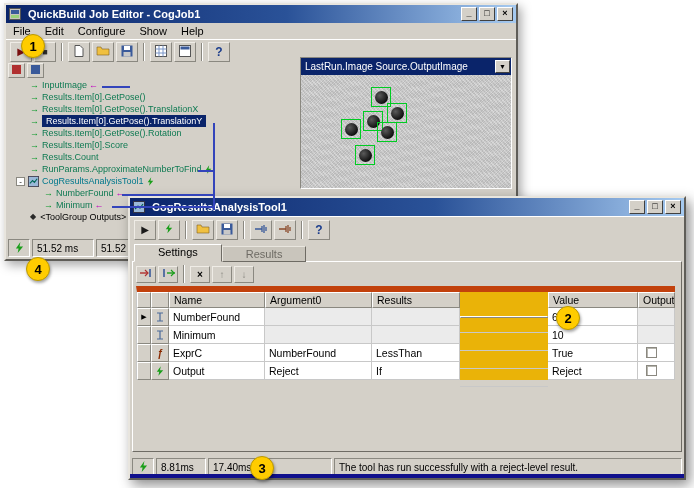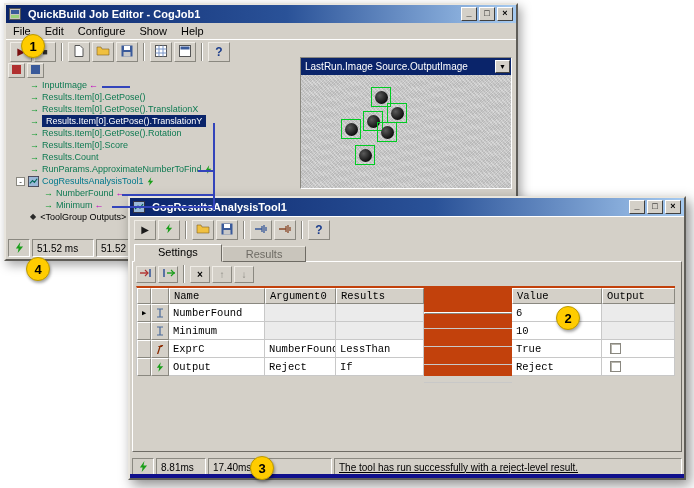--- a/index.html
+++ b/index.html
@@ -68,53 +68,53 @@
   .blob { position:absolute; width:20px; height:20px; border:1px solid #00cc22;
           display:flex; align-items:center; justify-content:center; }
   .blob i { display:block; width:13px; height:13px; border-radius:50%;
             background:radial-gradient(circle at 35% 35%, #5a5a5a, #0e0e0e 72%); }
 
   
   .statusbar { position:absolute; left:2px; right:2px; bottom:2px; height:18px; display:flex;
                gap:2px; font-size:10px; }
   .spanel { border:1px solid; border-color:#8a8880 #fff #fff #8a8880; display:flex;
             align-items:center; padding:0 4px; background:#d4d0c8; white-space:nowrap; overflow:hidden; }
-  .spanel.fill { flex:1;text-decoration:underline; }
+  .spanel.fill { flex:1; }
   .win.tool .statusbar { bottom:2px; }
   .navy { position:absolute; left:0; right:0; bottom:0; height:4px; background:#10108c; }
 
   
   .tabs { position:absolute; left:4px; top:46px; display:flex; font-size:11px; z-index:3; }
   .tab { padding:1px 23px; }
   .tab.active { height:18px; background:#d4d0c8; border:1px solid;
                 border-color:#fff #6e6b64 #d4d0c8 #fff; color:#000; }
   .tab.inactive { height:16px; margin-top:2px; background:#c9c5bc; border:1px solid;
                   border-color:#e9e6df #6e6b64 #6e6b64 #e9e6df; color:#6e6b64; }
   .page { position:absolute; left:2px; right:2px; top:63px; bottom:26px; background:#d4d0c8;
           border:1px solid; border-color:#fff #6e6b64 #6e6b64 #fff; }
   .minibar { position:absolute; top:3px; left:3px; display:flex; gap:2px; align-items:center; }
   .mbtn { width:20px; height:17px; background:#d4d0c8; border:1px solid;
           border-color:#efece6 #8a8880 #8a8880 #efece6; display:flex; align-items:center;
           justify-content:center; font-size:10px; }
   .mbtn .dis { color:#8a8880; }
 
   
   .grid { position:absolute; left:3px; right:6px; top:24px; border-left:1px solid #c8c8c8;
-          border-top:2px solid #c2410c; background:#c2410c;font-family:Liberation Mono, monospace; }
+          border-top:6px solid #c2410c; background:#eab308; }
   .grow { display:flex; height:18px; }
   .grow.ghead { height:16px; }
   .gcell { border-right:1px solid #c8c8c8; border-bottom:1px solid #c8c8c8; font-size:10.5px;
            display:flex; align-items:center; padding:0 4px; background:#fff; overflow:hidden;
            white-space:nowrap; color:#000; }
   .gcell.dim { background:#ebebeb; }
   .ghead .gcell, .gcell.rowhead { background:#d4d0c8; border:1px solid;
            border-color:#fff #8a8880 #8a8880 #fff; }
   .c-sel { width:14px; padding:0 2px; justify-content:center; }
   .c-ico { width:18px; padding:0 2px; justify-content:center; }
-  .c-name { width:96px; } .c-a0 { width:71px; } .c-op { width:88px; }
+  .c-name { width:96px; } .c-a0 { width:107px; } .c-op { width:88px; }
   .c-a1 { width:88px;margin-top:24px; } .c-val { width:90px; } .c-out { flex:1; }
   .ptr { font-size:7px; color:#000; }
   .fx { font-style:italic; font-weight:bold; color:#8a2a00; font-size:10px; }
   .cb { width:11px; height:11px; background:#fff; border:1px solid #8a8880;
         box-shadow:inset 1px 1px 0 #b8b6ae; margin-left:4px; }
 
   
   .callout { position:absolute; width:24px; height:24px; border-radius:50%;
              background:var(--callout-yellow,#ffcc00); border:1px solid #bb9900; color:#000;
              font-weight:bold; font-size:13px; display:flex; align-items:center;

